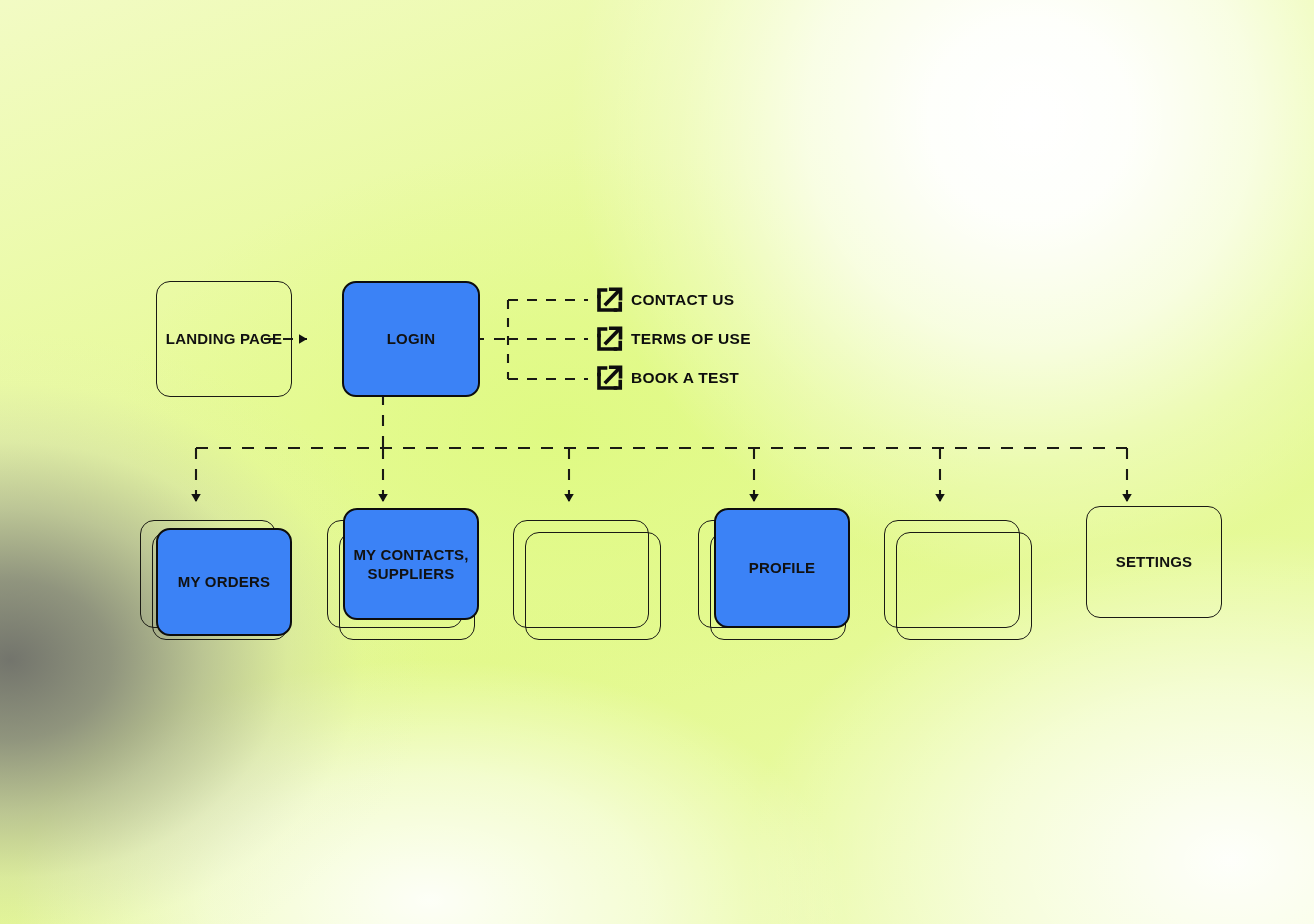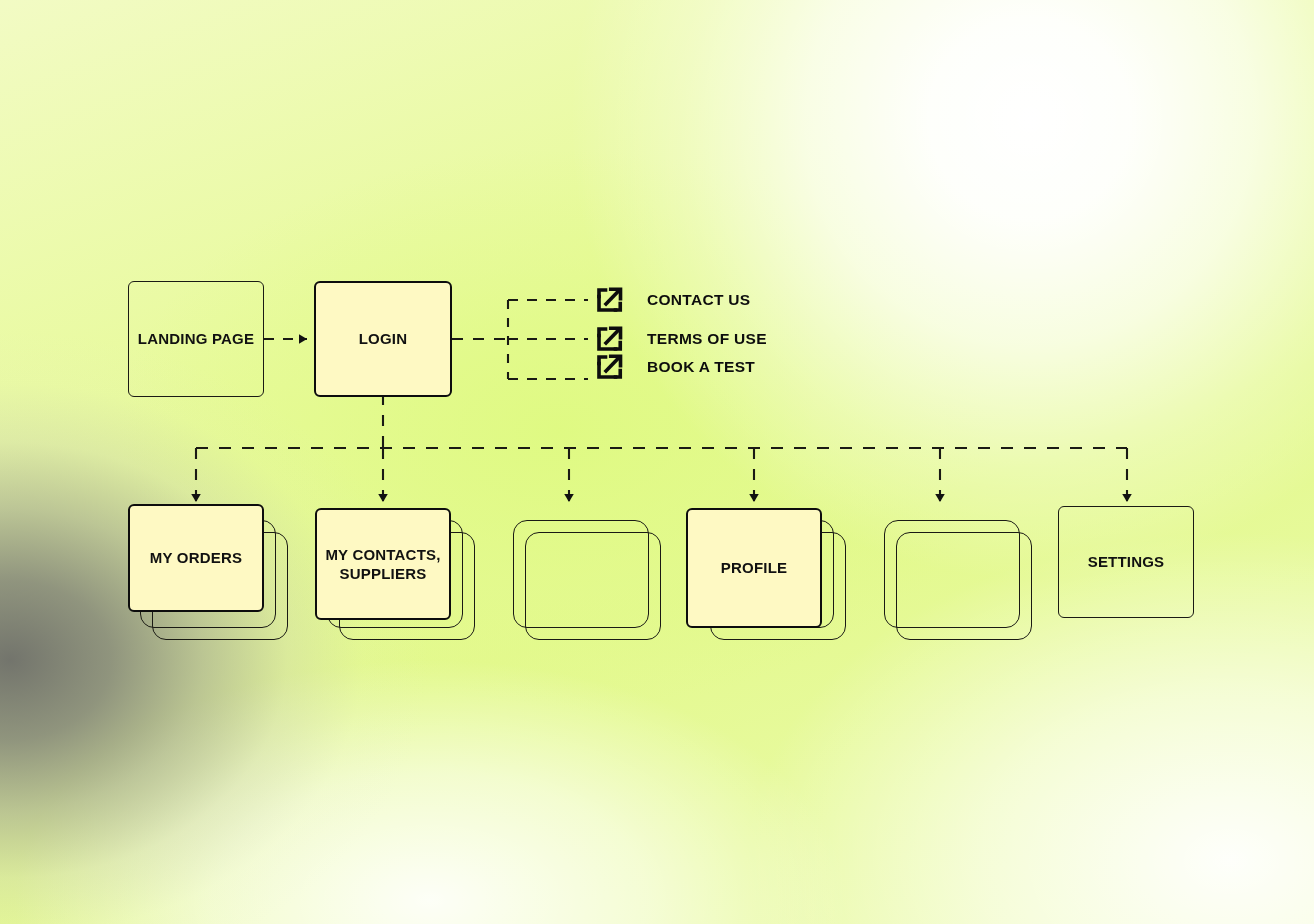--- a/index.html
+++ b/index.html
@@ -62,58 +62,59 @@
     position: absolute;
     inset: 0;
     width: 1314px;
     height: 924px;
     pointer-events: none;
   }
 
   
   .node {
     position: absolute;
-    border-radius: 6px;
+    border-radius: 14px;
     display: flex;
     align-items: center;
     justify-content: center;
     text-align: center;
+    margin-left: 28px;
   }
   .node .label {
     font-weight: 700;
     font-size: 15px;
     letter-spacing: 0.2px;
     color: #111111;
     line-height: 1.28;
     white-space: pre-line;
   }
 
   .node.outline {
     background: transparent;
     border: 1.6px solid #1a1a14;
   }
   .node.solid {
-    background: #fef9c3;
+    background: #3b82f6;
     border: 2.4px solid #0d0d0d;
   }
 
   
   .stack-ghost {
     position: absolute;
     border-radius: 14px;
     background: transparent;
     border: 1.6px solid #1a1a14;
   }
 
   
   .ext-link {
     position: absolute;
     display: flex;
     align-items: center;
-    gap: 23px;
+    gap: 7px;
   }
   .ext-link .ext-icon {
     width: 30px;
     height: 30px;
     flex: 0 0 30px;
     display: block;
   }
   .ext-link .ext-text {
     font-weight: 700;
     font-size: 15.5px;
@@ -192,34 +193,34 @@
     <svg class="ext-icon" viewBox="0 0 24 24" xmlns="http://www.w3.org/2000/svg">
       <path d="M4 9.2 V20 H17.2" fill="none" stroke="#0d0d0d" stroke-width="2.9" stroke-linecap="square"></path>
       <path d="M4 9.2 V4 H9.2" fill="none" stroke="#0d0d0d" stroke-width="2.9" stroke-linecap="square"></path>
       <path d="M17.2 20 H21 V14.8" fill="none" stroke="#0d0d0d" stroke-width="2.9" stroke-linecap="square"></path>
       <path d="M9.6 15.2 L20 4.4" fill="none" stroke="#0d0d0d" stroke-width="2.9" stroke-linecap="square"></path>
       <path d="M13.4 3.4 H21.2 V11" fill="none" stroke="#0d0d0d" stroke-width="2.9" stroke-linecap="square"></path>
     </svg>
     <span class="ext-text">TERMS OF USE</span>
   </div>
 
-  <div class="ext-link" style="left:594px; top:352px;">
+  <div class="ext-link" style="left:594px; top:363px;">
     <svg class="ext-icon" viewBox="0 0 24 24" xmlns="http://www.w3.org/2000/svg">
       <path d="M4 9.2 V20 H17.2" fill="none" stroke="#0d0d0d" stroke-width="2.9" stroke-linecap="square"></path>
       <path d="M4 9.2 V4 H9.2" fill="none" stroke="#0d0d0d" stroke-width="2.9" stroke-linecap="square"></path>
       <path d="M17.2 20 H21 V14.8" fill="none" stroke="#0d0d0d" stroke-width="2.9" stroke-linecap="square"></path>
       <path d="M9.6 15.2 L20 4.4" fill="none" stroke="#0d0d0d" stroke-width="2.9" stroke-linecap="square"></path>
       <path d="M13.4 3.4 H21.2 V11" fill="none" stroke="#0d0d0d" stroke-width="2.9" stroke-linecap="square"></path>
     </svg>
     <span class="ext-text">BOOK A TEST</span>
   </div>
 
   <div class="stack-ghost" style="left:152px; top:532px; width:136px; height:108px;"></div>
   <div class="stack-ghost" style="left:140px; top:520px; width:136px; height:108px;"></div>
-  <div class="node solid" style="left:128px; top:504px; width:136px; height:108px;">
+  <div class="node solid" style="left:128px; top:528px; width:136px; height:108px;">
     <span class="label">MY ORDERS</span>
   </div>
 
   <div class="stack-ghost" style="left:339px; top:532px; width:136px; height:108px;"></div>
   <div class="stack-ghost" style="left:327px; top:520px; width:136px; height:108px;"></div>
   <div class="node solid" style="left:315px; top:508px; width:136px; height:112px;">
     <span class="label">MY CONTACTS,
 SUPPLIERS</span>
   </div>
 

